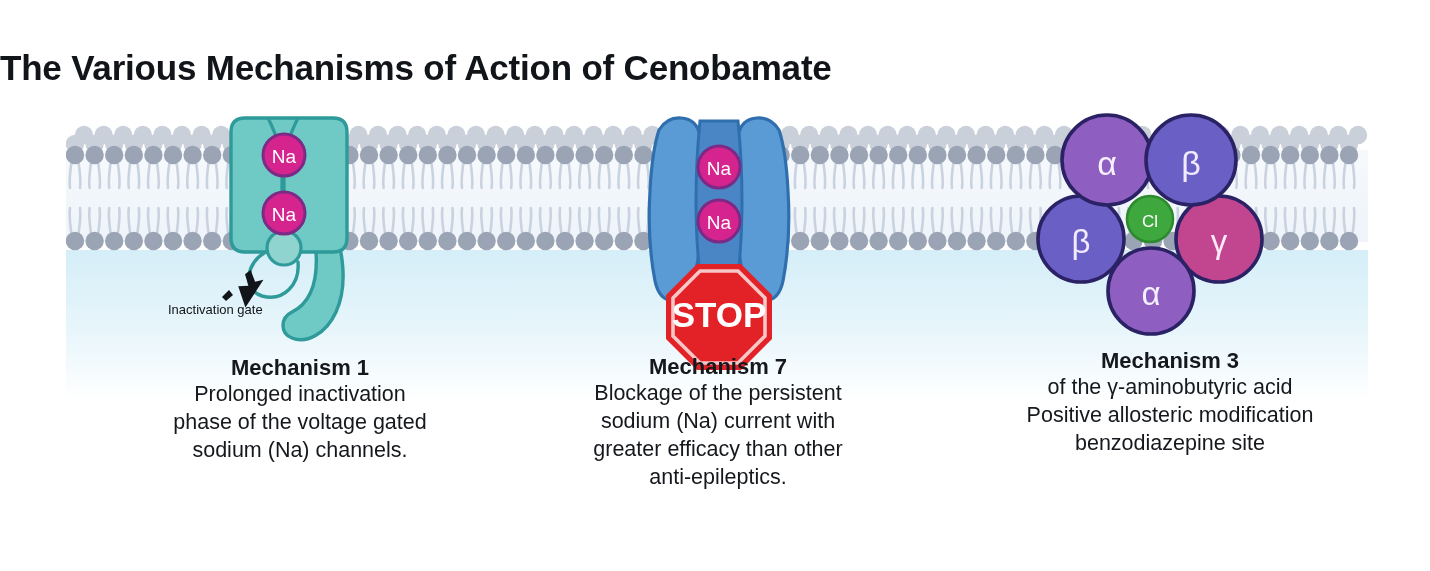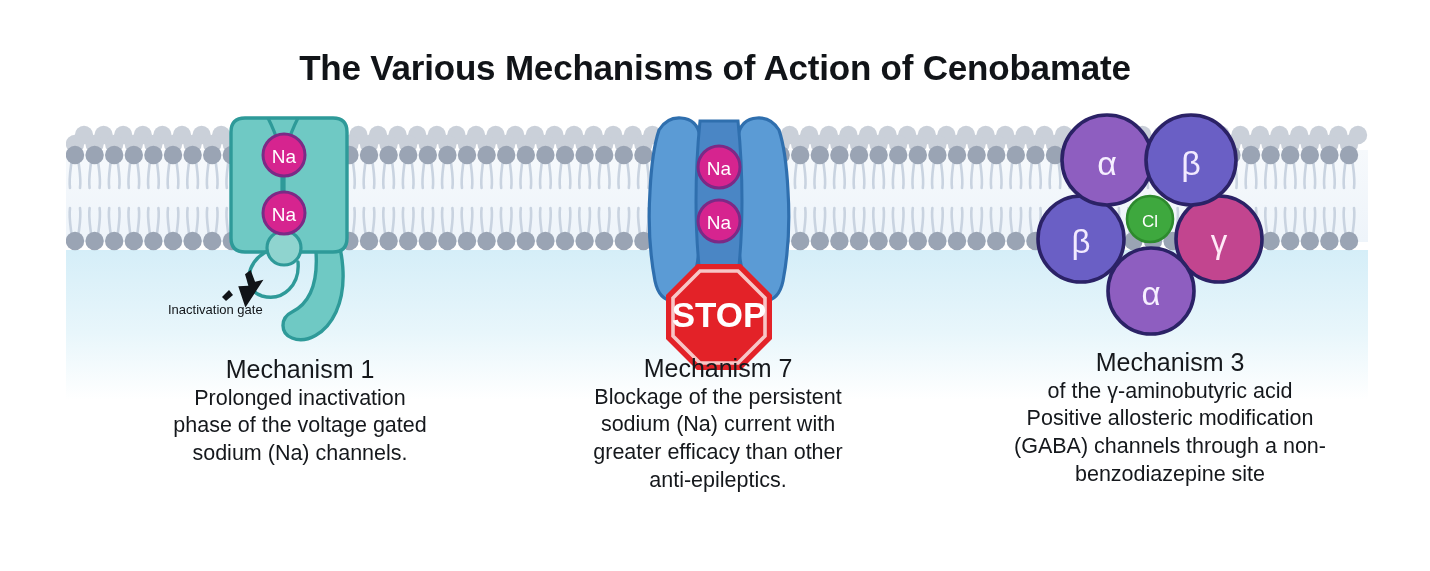--- a/index.html
+++ b/index.html
@@ -3,26 +3,26 @@
 <meta charset="utf-8">
 <style>
   html,body{margin:0;padding:0;}
   body{
     width:1430px;height:571px;background:#ffffff;
     font-family:"Liberation Sans","DejaVu Sans",sans-serif;
     overflow:hidden;position:relative;
   }
   #figure{position:absolute;inset:0;}
   #title{
-    position:absolute;top:48px;left:0;width:1430px;text-align:center;
+    position:absolute;top:48px;left:0;width:1430px;
     font-size:35px;font-weight:bold;color:#111418;letter-spacing:-.2px;
   }
   .svg-layer{position:absolute;top:0;left:0;}
   .caption{position:absolute;text-align:center;color:#15181c;}
-  .cap-head{font-size:25px;font-weight:normal;line-height:1.18;}
+  .cap-head{font-size:22px;font-weight:bold;line-height:1.18;}
   .cap-body{font-size:21.5px;line-height:1.30;}
   #cap1{left:110px;top:355px;width:380px;}
   #cap2{left:528px;top:354px;width:380px;}
   #cap3{left:965px;top:348px;width:410px;}
   #gatelabel{
     position:absolute;left:168px;top:302px;width:140px;
     font-size:13px;color:#111418;text-align:left;
   }
 </style>
 </head>
@@ -443,17 +443,16 @@
     <div class="cap-body">Blockage of the persistent</div>
     <div class="cap-body">sodium (Na) current with</div>
     <div class="cap-body">greater efficacy than other</div>
     <div class="cap-body">anti-epileptics.</div>
   </div>
 
   <div class="caption" id="cap3">
     <div class="cap-head">Mechanism 3</div>
     <div class="cap-body">of the γ-aminobutyric acid</div>
     <div class="cap-body">Positive allosteric modification</div>
-    <div class="cap-body">(GABA)  channels through a non-</div>
     <div class="cap-body">benzodiazepine site</div>
   </div>
 
 </div>
 
 </body></html>

